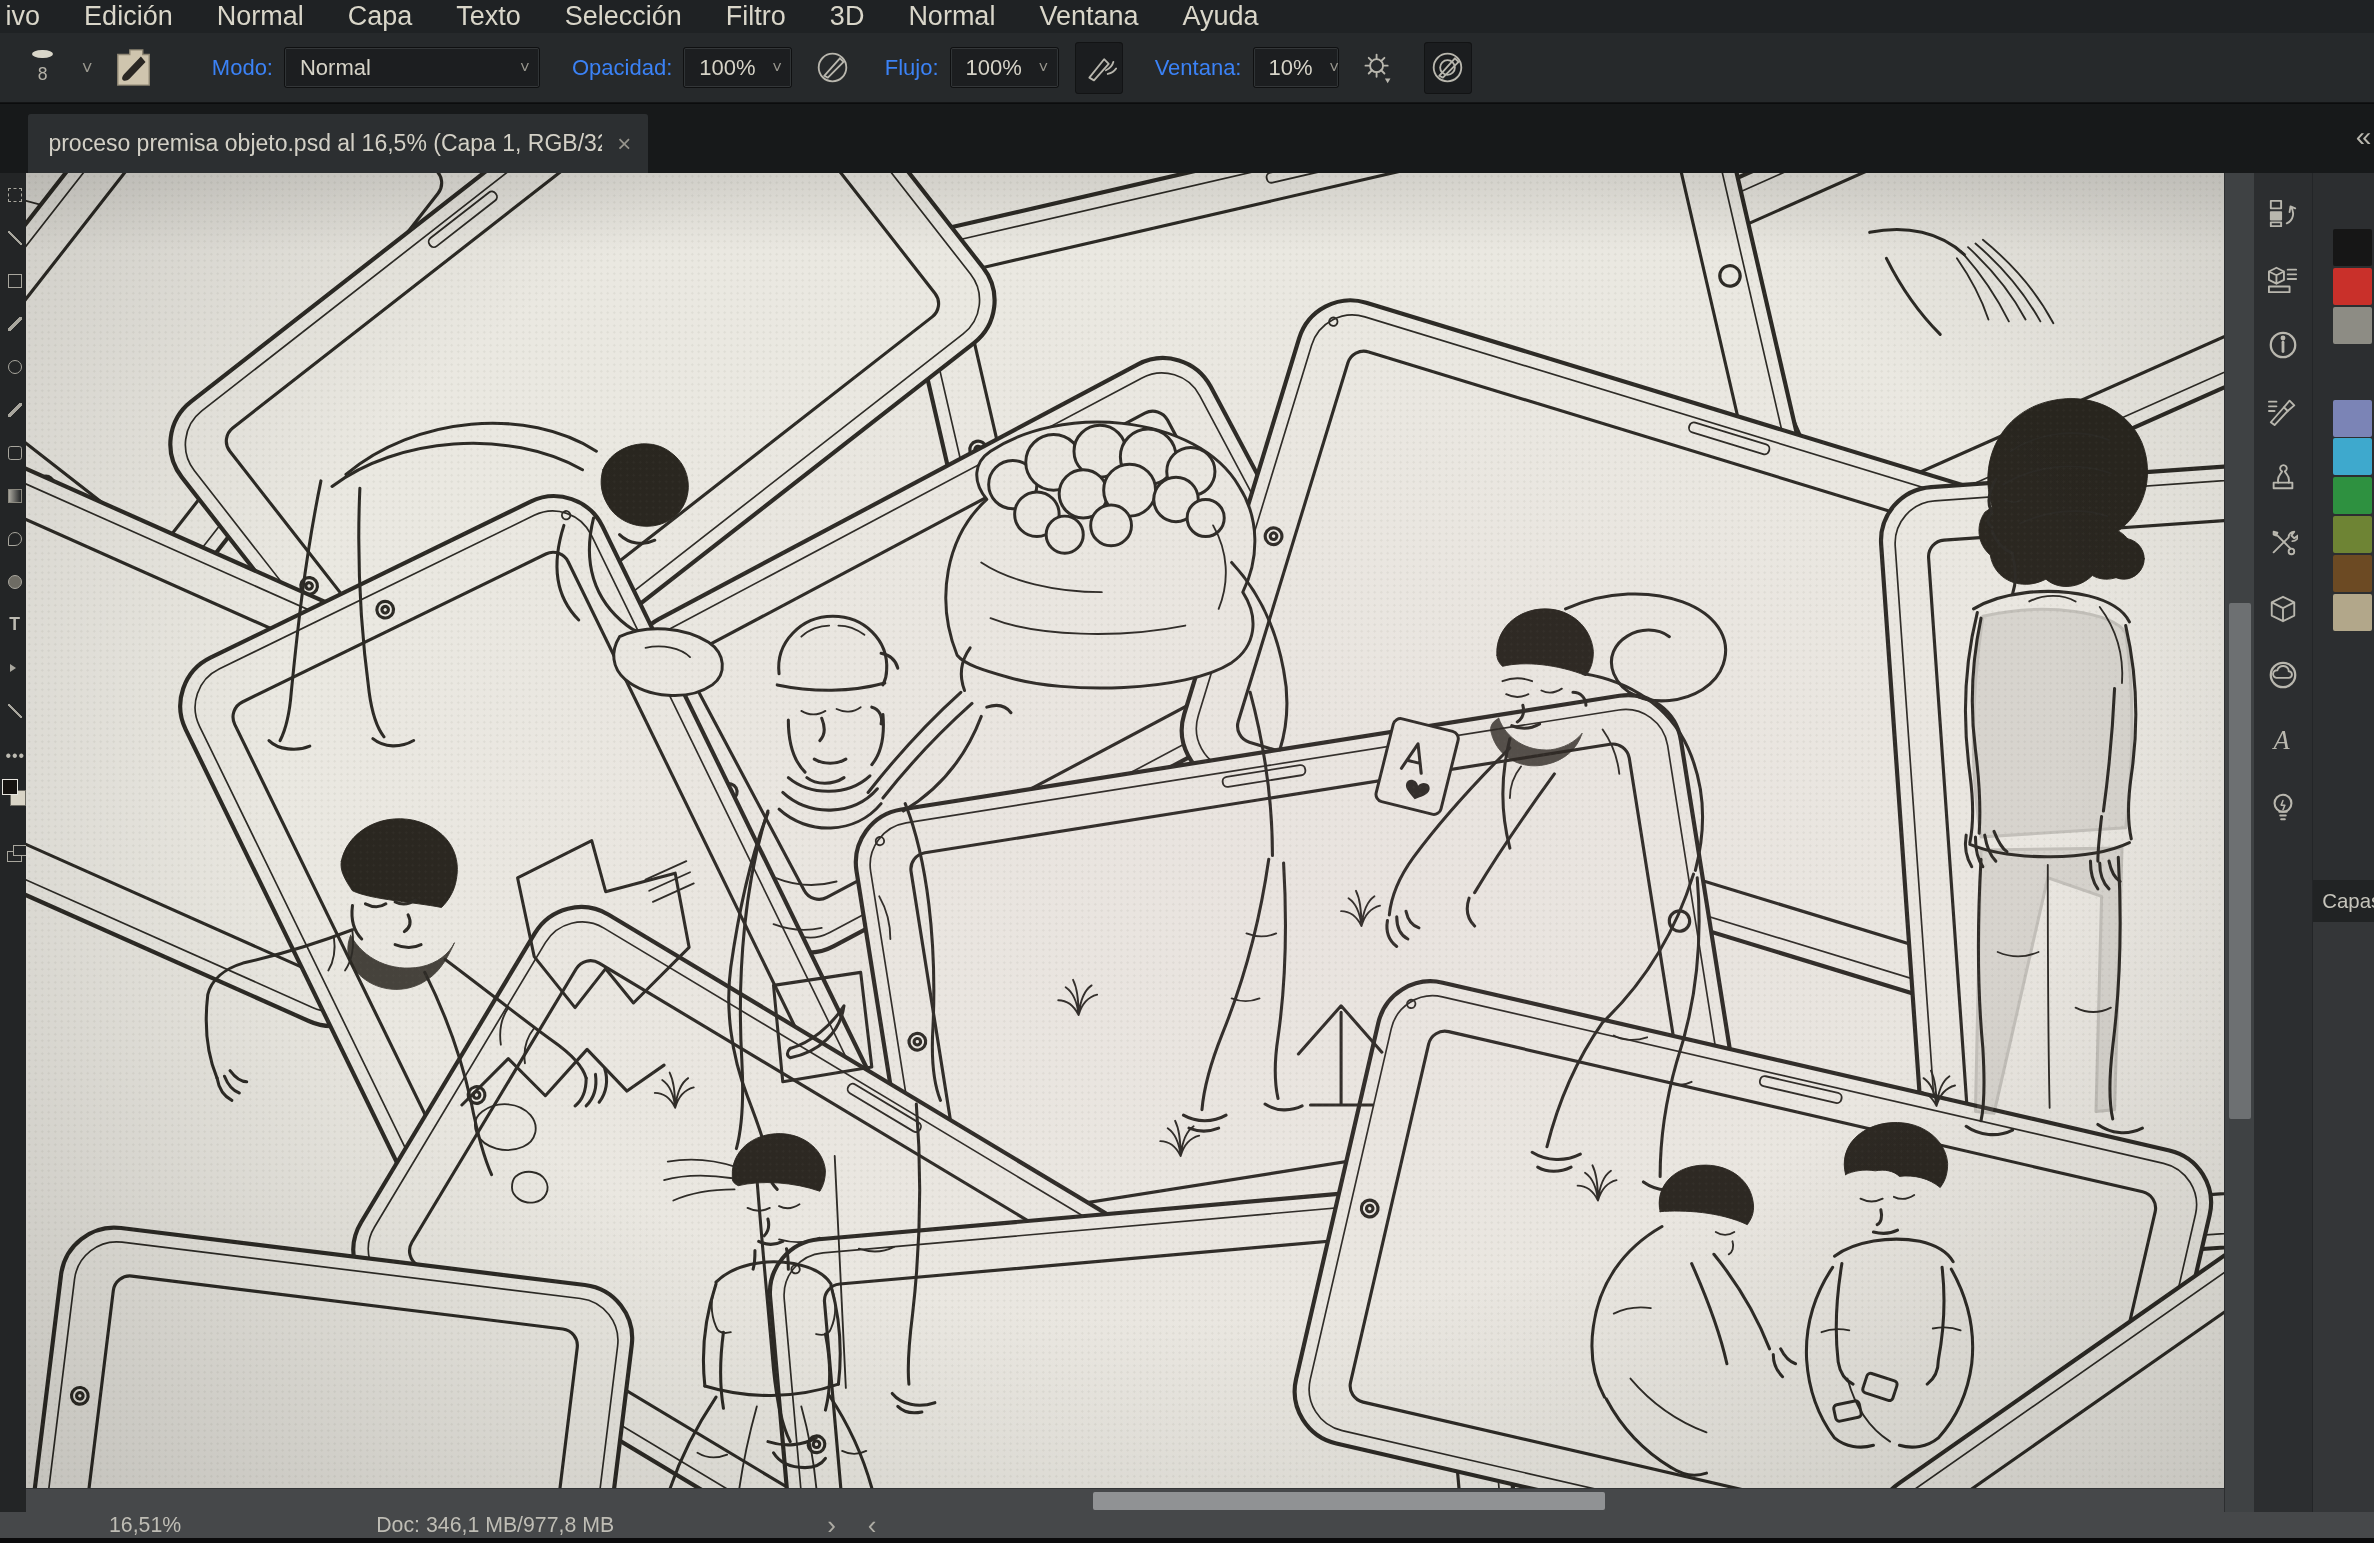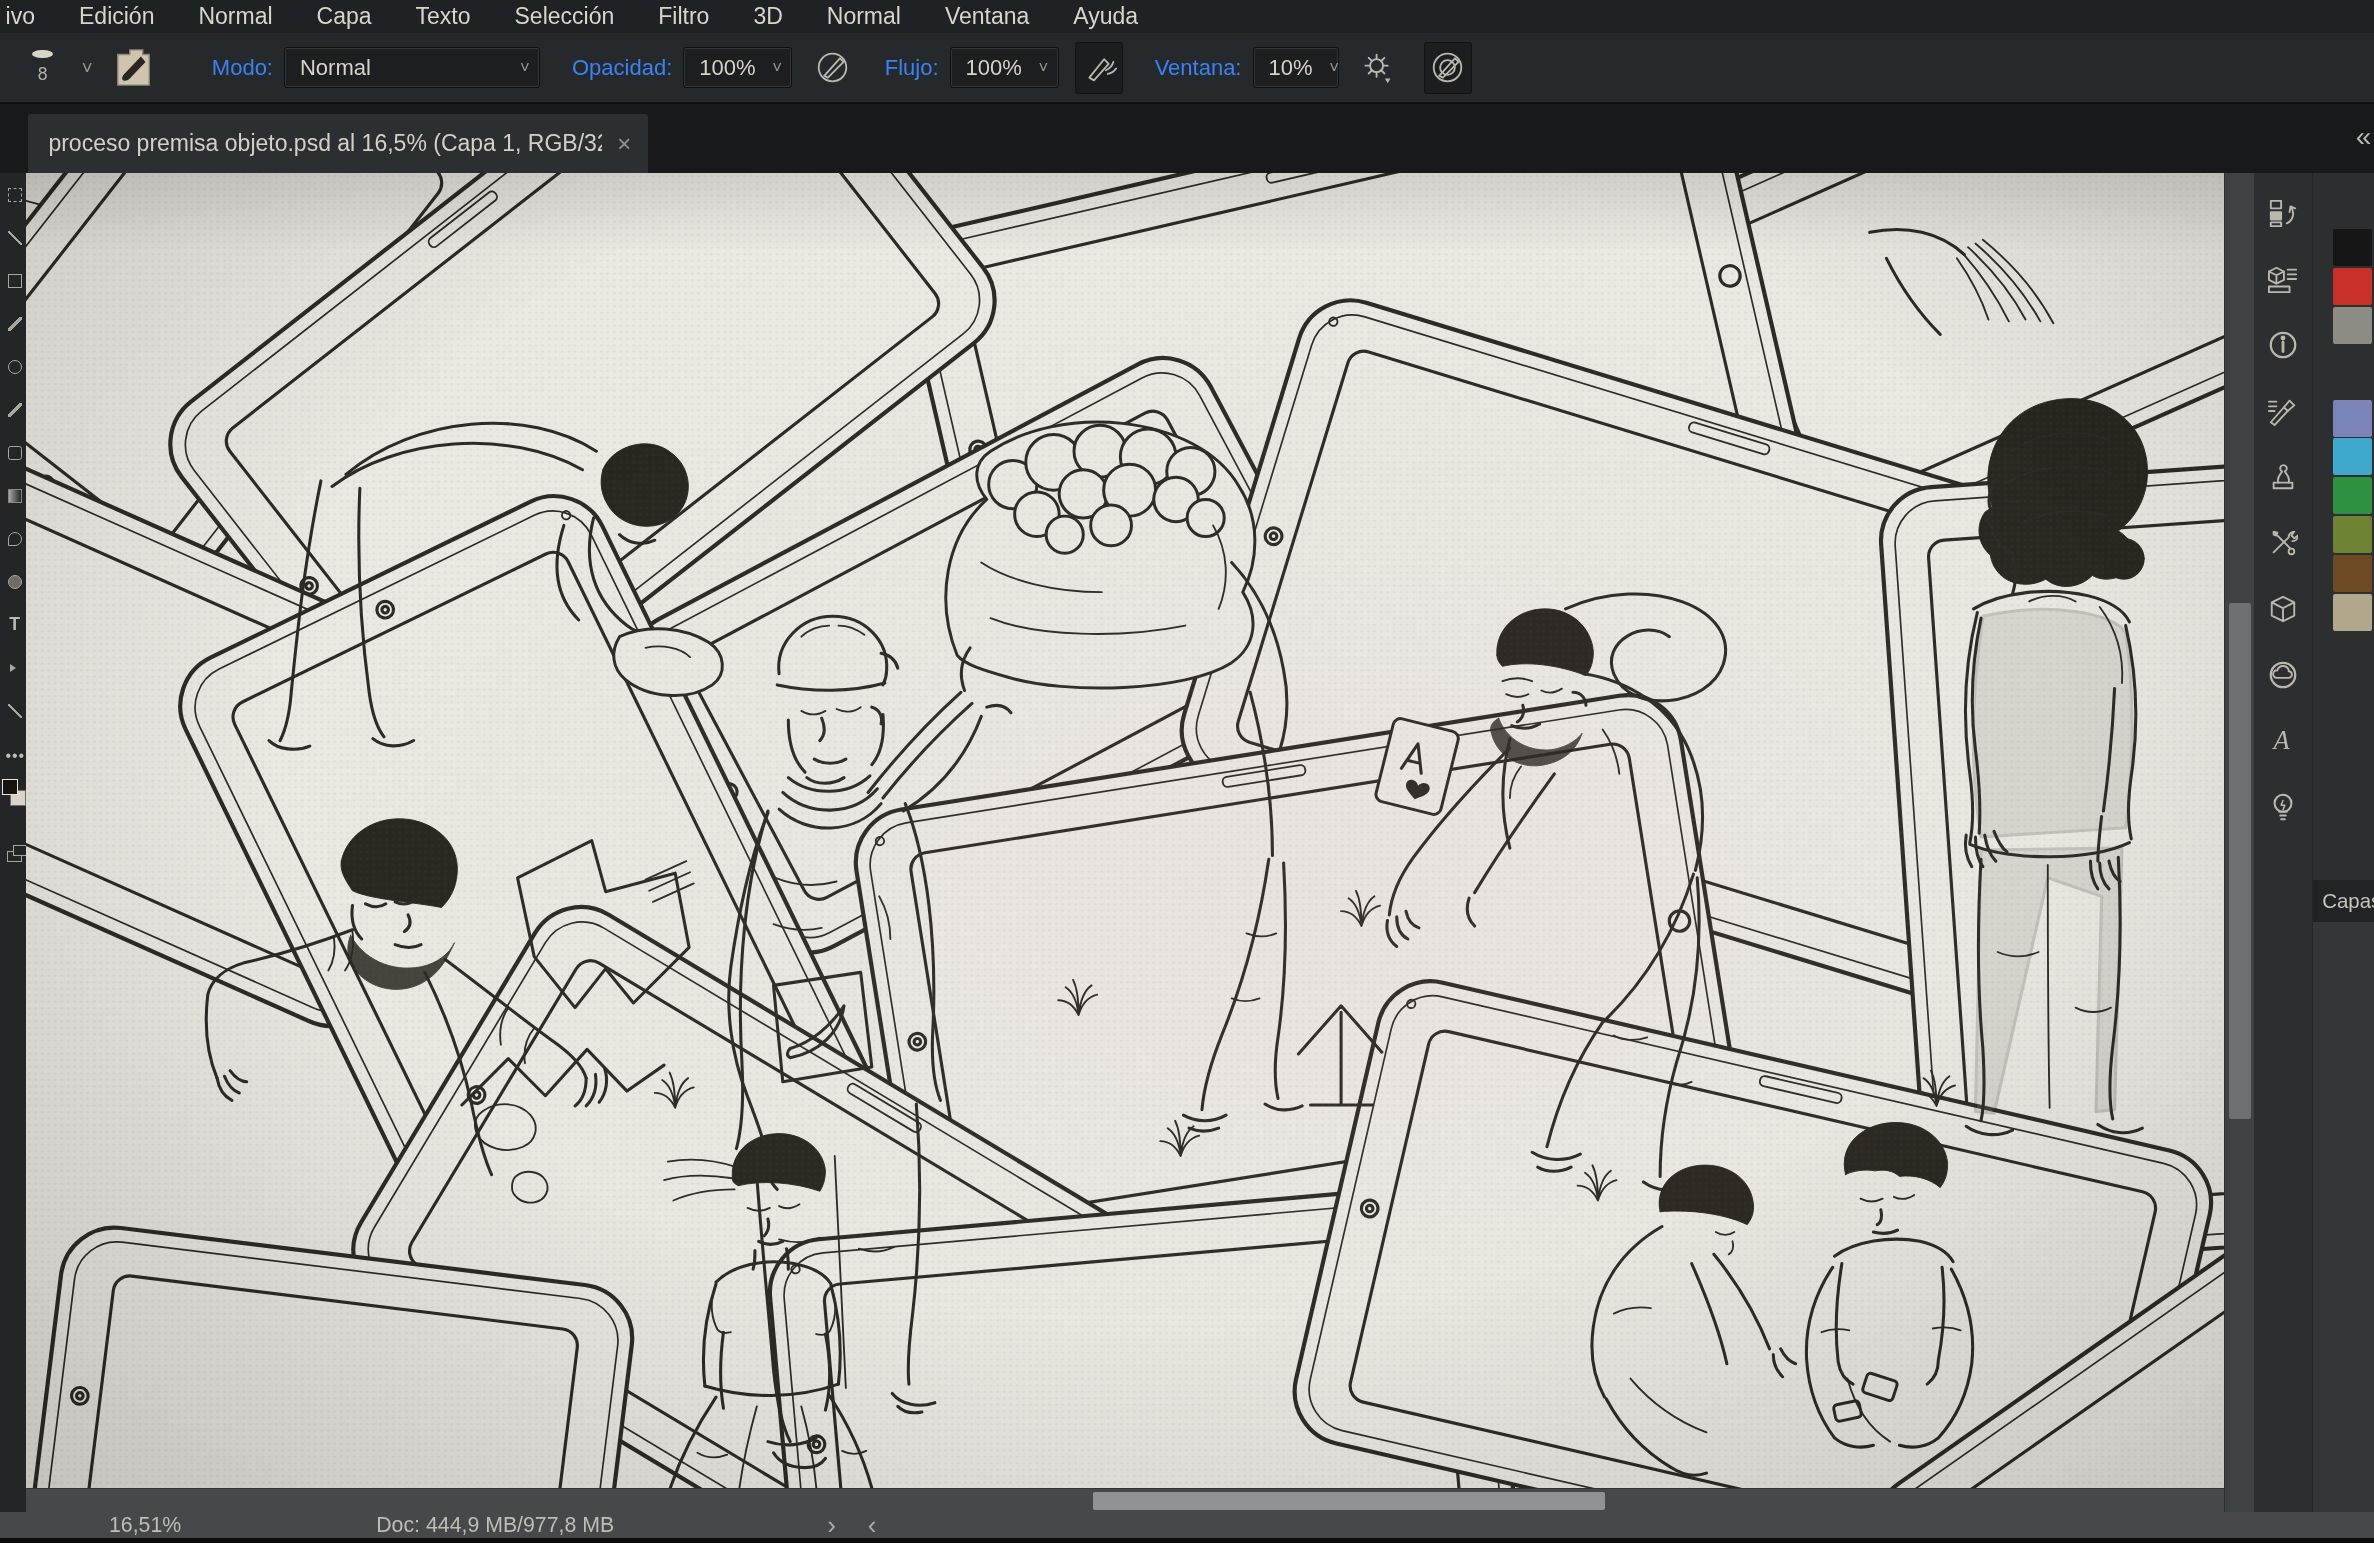--- a/index.html
+++ b/index.html
@@ -2,21 +2,21 @@
 <html style="font-size:15px"><head>
 <meta charset="utf-8">
 <style>
   html,body{margin:0;padding:0;background:#0b0c0d;}
   *{box-sizing:border-box;}
   body{width:2375px;height:1543px;position:relative;overflow:hidden;
        font-family:"Liberation Sans",sans-serif;color:#d8d5ca;}
 
   
   .menu-bar{position:absolute;left:0;top:0;width:2375px;height:33px;background:#1f2224;
-            display:flex;align-items:center;gap:44px;padding-left:5.6px;font-size:23px;color:#d9d6c9;}
+            display:flex;align-items:center;gap:44px;padding-left:5.6px;font-size:27px;color:#d9d6c9;}
   .menu-bar span{white-space:nowrap;cursor:default;}
 
   
   .options-bar{position:absolute;left:0;top:33px;width:2375px;height:70px;background:#26292b;
                border-bottom:0.9px solid #131415;display:flex;align-items:center;font-size:22px;}
   .brush-preview{width:52px;display:flex;flex-direction:column;align-items:center;margin-left:16.7px;color:#b5b2a8;}
   .brush-dot{width:20.4px;height:8.3px;border-radius:50%;background:#d9d6c9;margin-bottom:5.6px;}
   .brush-size{font-size:17.6px;}
   .chev{color:#9a988f;font-size:18.6px;margin:0 13px;}
   .opt-label{color:#3b82f6;margin-right:11px;white-space:nowrap;}
@@ -709,20 +709,20 @@
       <div class="capas-tab">
         <span>Capas</span>
       </div>
       <div class="panel-body"></div>
     </div>
   </div>
 </div>
 
 <div class="status-bar">
   <span class="status-zoom">16,51%</span>
-  <span class="status-doc">Doc: 444,9 MB/977,8 MB</span>
+  <span class="status-doc">Doc: 346,1 MB/977,8 MB</span>
   <span class="status-chev">
     <span>›</span>
     <span>‹</span>
   </span>
 </div>
 <div class="bottom-strip"></div>
 
 
 </body></html>

